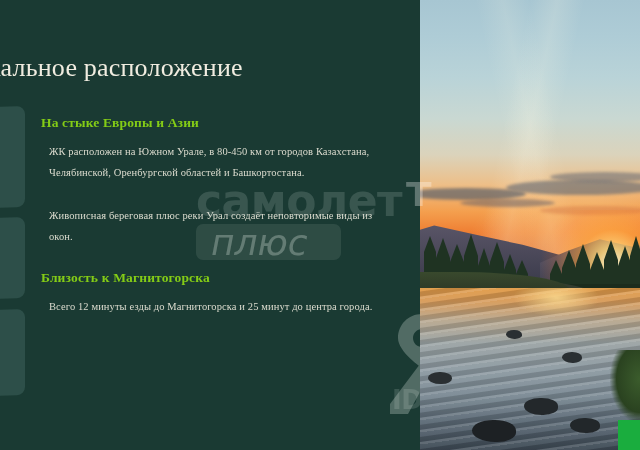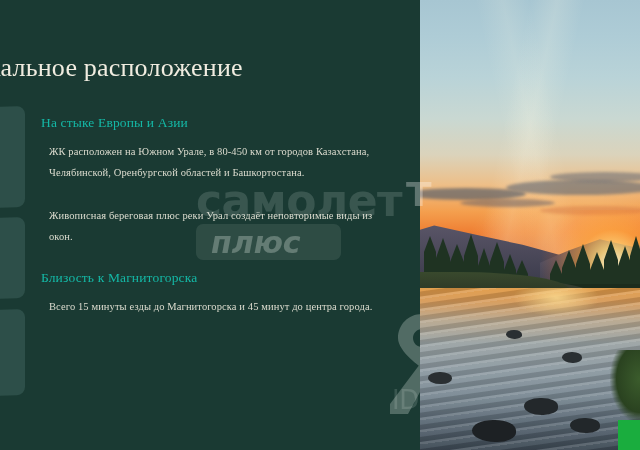--- a/index.html
+++ b/index.html
@@ -57,23 +57,24 @@
     left: 41px;
     top: 114px;
     width: 350px;
   }
   .feature-block { margin-bottom: 22px; }
   .feature-block:last-child { margin-bottom: 0; }
 
   .feature-title {
     font-size: 13.5px;
     line-height: 18px;
-    color: #14b8a6;
+    color: #84cc16;
     margin: 0 0 9px 0;
     letter-spacing: 0.15px;
+    font-weight: bold;
   }
   .feature-text {
     font-size: 10.5px;
     line-height: 21px;
     color: #dcdccf;
     margin: 8px;
     letter-spacing: 0.1px;
   }
 
   
@@ -99,42 +100,42 @@
     width: 145px;
     height: 36px;
     border-radius: 7px;
     background: rgba(225, 235, 230, 0.10);
     z-index: 6;
   }
   .wm-plus-text {
     left: 211px;
     top: 227px;
     font-family: "DejaVu Sans", "Liberation Sans", sans-serif;
-    font-weight: 700;
+    font-weight: 400;
     font-style: italic;
-    font-size: 30px;
+    font-size: 36px;
     line-height: 32px;
     color: rgba(225, 235, 230, 0.30);
     letter-spacing: 0px;
     z-index: 7;
   }
   .wm-logo {
     left: 388px;
     top: 312px;
     width: 112px;
     height: 104px;
     opacity: 0.28;
     z-index: 8;
   }
   .wm-logo svg { display: block; width: 100%; height: 100%; }
   .wm-domain {
     left: 392px;
     top: 386px;
     font-family: "DejaVu Sans", "Liberation Sans", sans-serif;
-    font-weight: 400;
+    font-weight: 700;
     font-size: 26px;
     line-height: 28px;
     color: rgba(225, 235, 230, 0.16);
     letter-spacing: -0.5px;
     z-index: 8;
     white-space: nowrap;
   }
   .wm-t-photo {
     left: 406px;
     top: 168px;
@@ -307,21 +308,21 @@
         <p class="feature-title">На стыке Европы и Азии</p>
         <p class="feature-text">ЖК расположен на Южном Урале, в 80-450 км от городов Казахстана, Челябинской, Оренбургской областей и Башкортостана.</p>
       </div>
 
       <div class="feature-block">
         <p class="feature-text">Живописная береговая плюс реки Урал создаёт неповторимые виды из окон.</p>
       </div>
 
       <div class="feature-block">
         <p class="feature-title">Близость к Магнитогорска</p>
-        <p class="feature-text">Всего 15 минуты езды до Магнитогорска и 45 минут до центра города.</p>
+        <p class="feature-text">Всего 12 минуты езды до Магнитогорска и 25 минут до центра города.</p>
       </div>
 
     </div>
   </div>
 
   <div class="wm wm-samolet">самолет</div>
 
   <div class="wm wm-plus-box"></div>
   <div class="wm wm-plus-text">плюс</div>
 

